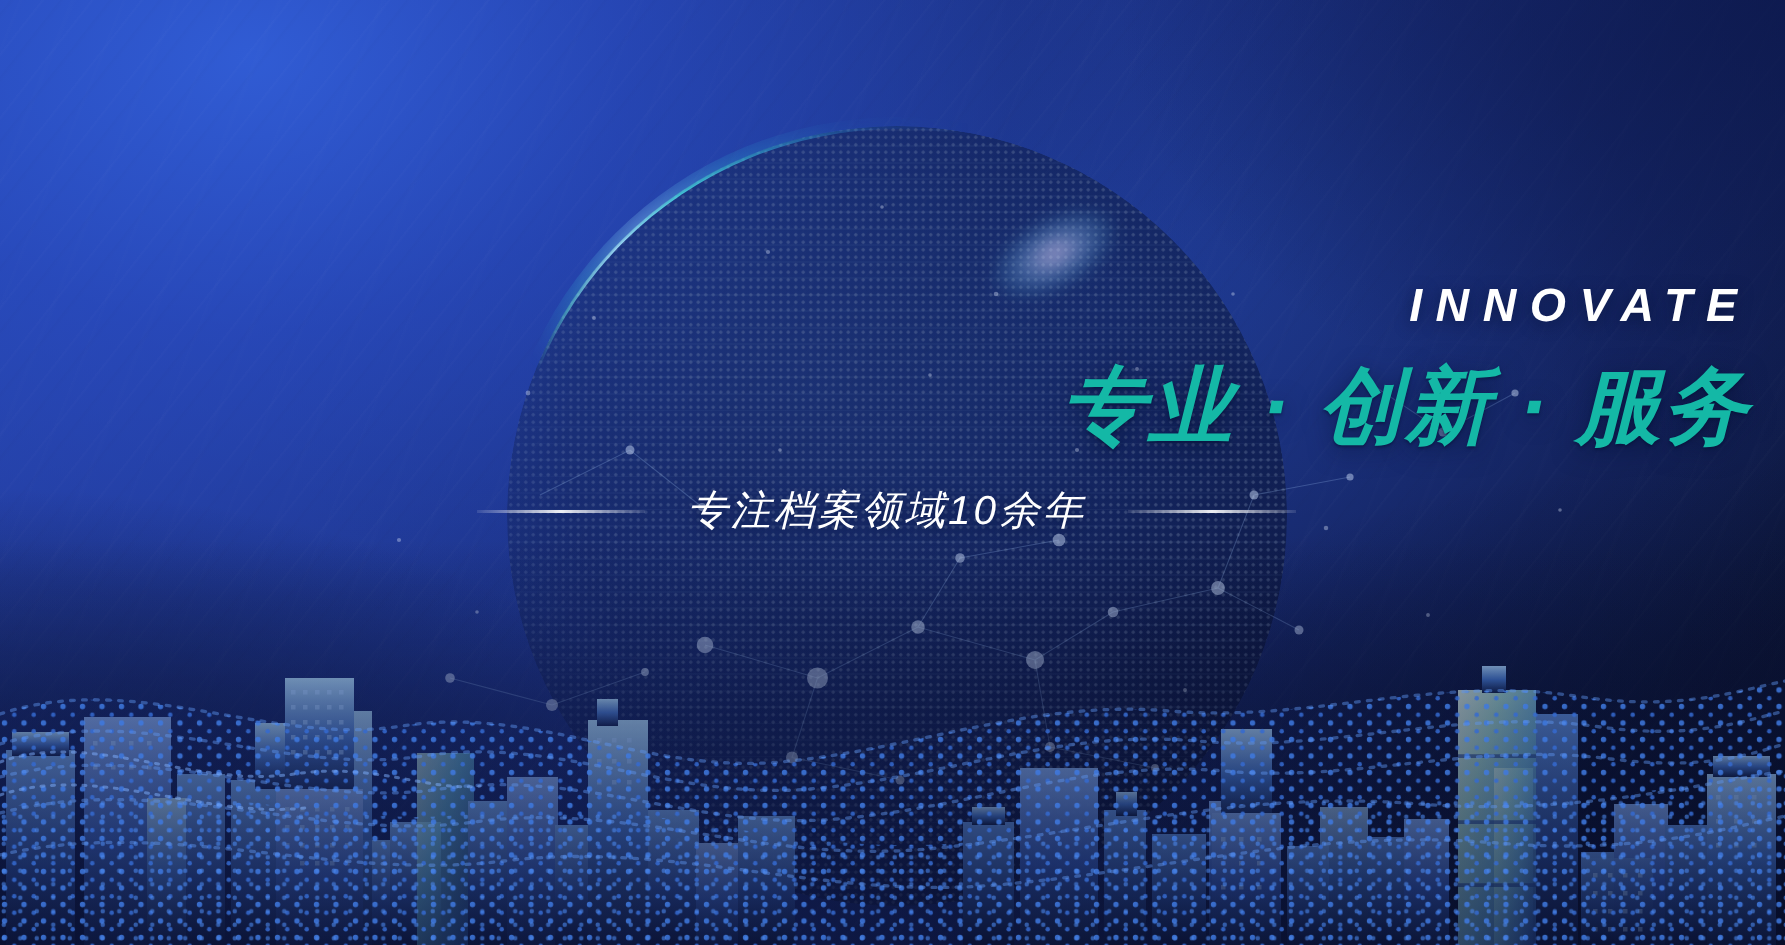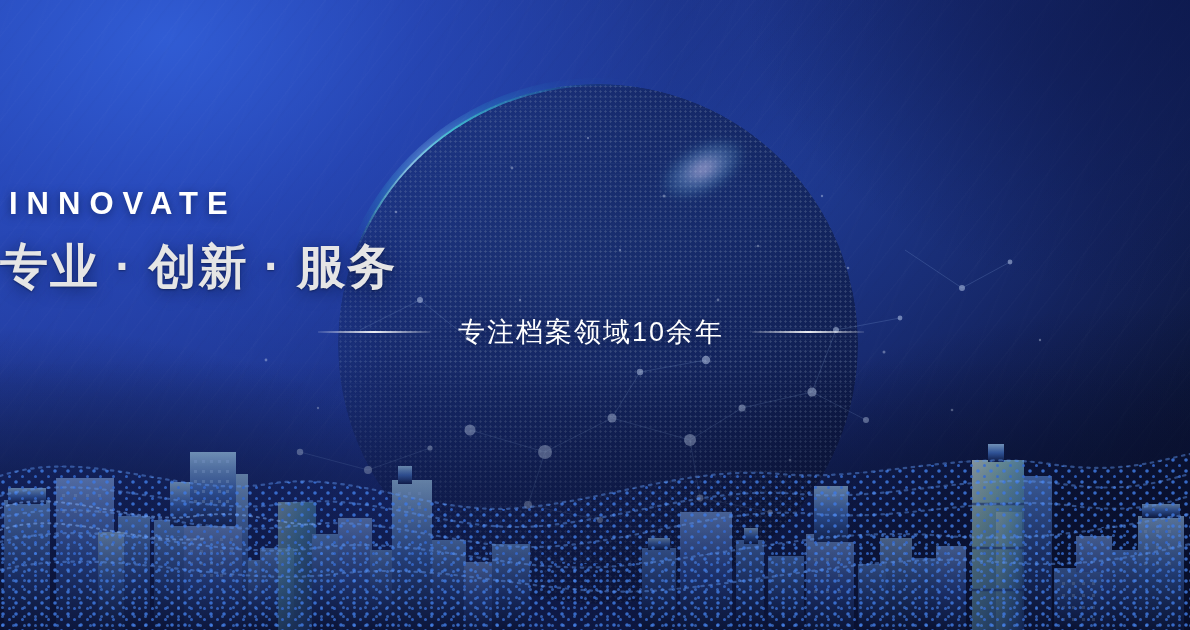--- a/index.html
+++ b/index.html
@@ -235,37 +235,38 @@
         rgba(8,14,42,0.62) 100%);
     pointer-events: none;
   }
 
   
   .content {
     position: absolute;
     left: 0;
     top: 188px;
     width: 1167px;
-    text-align: left;
+    text-align: right;
     z-index: 40;
+    font-style: italic;
   }
   .eyebrow {
     font-size: 31px;
     font-weight: bold;
     letter-spacing: 9px;
     color: #ffffff;
     text-indent: 9px;
     line-height: 1;
     text-shadow: 0 2px 10px rgba(5,14,48,0.55);
   }
   .headline {
     margin-top: 22px;
-    font-size: 48px;
+    font-size: 56px;
     font-weight: bold;
-    color: #e5e5e5;
+    color: #14b8a6;
     line-height: 1.08;
     letter-spacing: 2px;
     text-shadow: 0 3px 16px rgba(6,16,52,0.55), 0 1px 2px rgba(6,16,52,0.5);
     white-space: nowrap;
   }
   .sub-row {
     margin-top: 26px;
     display: flex;
     align-items: center;
     justify-content: center;

